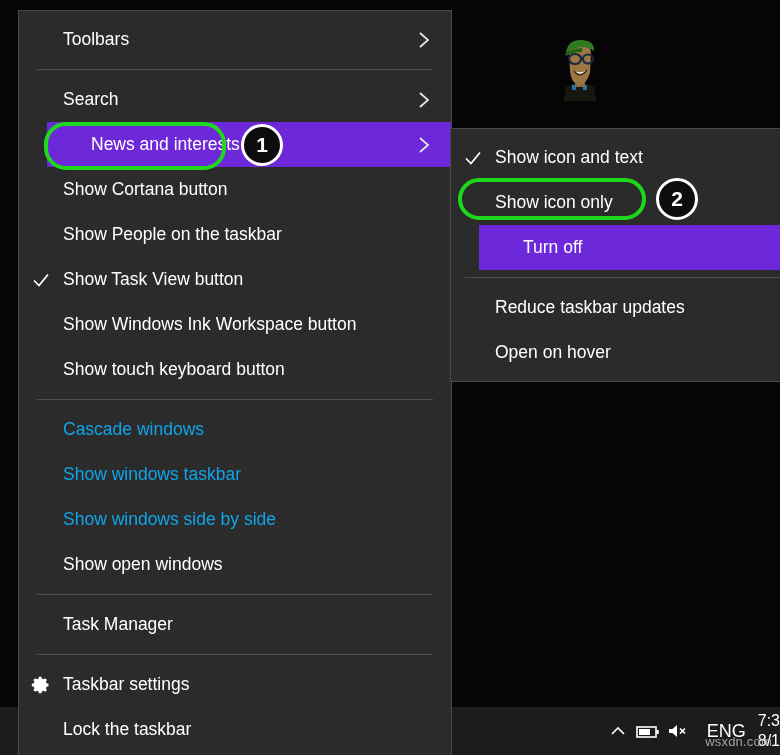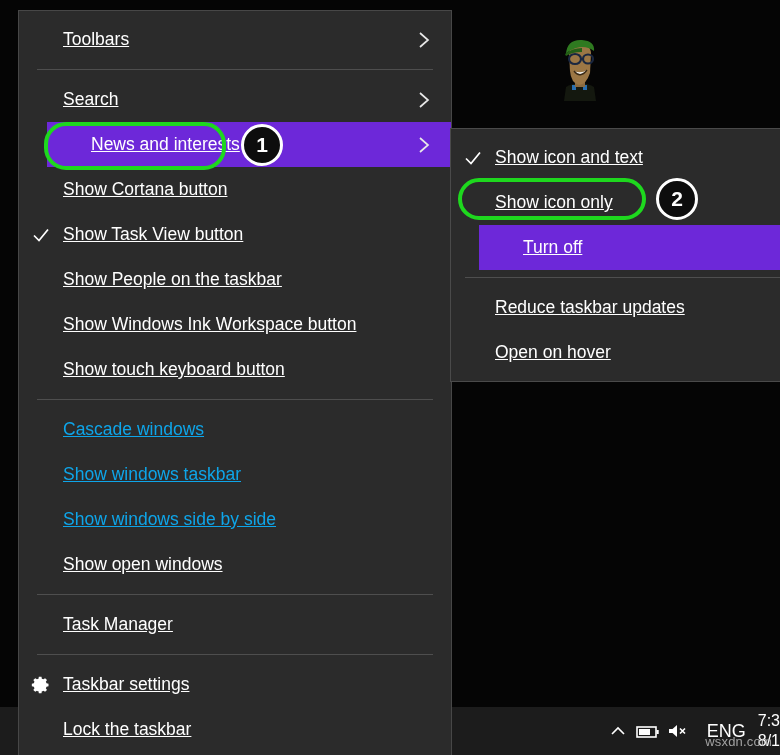--- a/index.html
+++ b/index.html
@@ -104,21 +104,20 @@
   .menu-item {
     position: relative;
     height: 45px;
     display: flex;
     align-items: center;
     color: #ffffff;
     font-size: 17.5px;
     padding: 0 16px 0 0;
     box-sizing: border-box;
     white-space: nowrap;
-    text-decoration: underline;
   }
   .menu-item .check-slot {
     width: 44px;
     min-width: 44px;
     display: flex;
     align-items: center;
     justify-content: center;
   }
   .menu-item .icon-slot {
     width: 44px;
@@ -275,31 +274,31 @@
           <path d="M5 4 L13 11 L5 18" fill="none" stroke="#e8e8e8" stroke-width="1.7"></path>
         </svg>
       </span>
     </div>
     <div class="menu-item">
       <span class="check-slot"></span>
       <span class="label">Show Cortana button</span>
       <span class="chev"></span>
     </div>
     <div class="menu-item">
+      <span class="check-slot"></span>
+      <span class="label">Show People on the taskbar</span>
+      <span class="chev"></span>
+    </div>
+    <div class="menu-item">
       <span class="check-slot">
         <svg width="22" height="22" viewBox="0 0 22 22">
           <path d="M4 11.5 L9 16.5 L18 5.5" fill="none" stroke="#ffffff" stroke-width="1.7"></path>
         </svg>
       </span>
       <span class="label">Show Task View button</span>
-      <span class="chev"></span>
-    </div>
-    <div class="menu-item">
-      <span class="check-slot"></span>
-      <span class="label">Show People on the taskbar</span>
       <span class="chev"></span>
     </div>
     <div class="menu-item">
       <span class="check-slot"></span>
       <span class="label">Show Windows Ink Workspace button</span>
       <span class="chev"></span>
     </div>
     <div class="menu-item">
       <span class="check-slot"></span>
       <span class="label">Show touch keyboard button</span>

